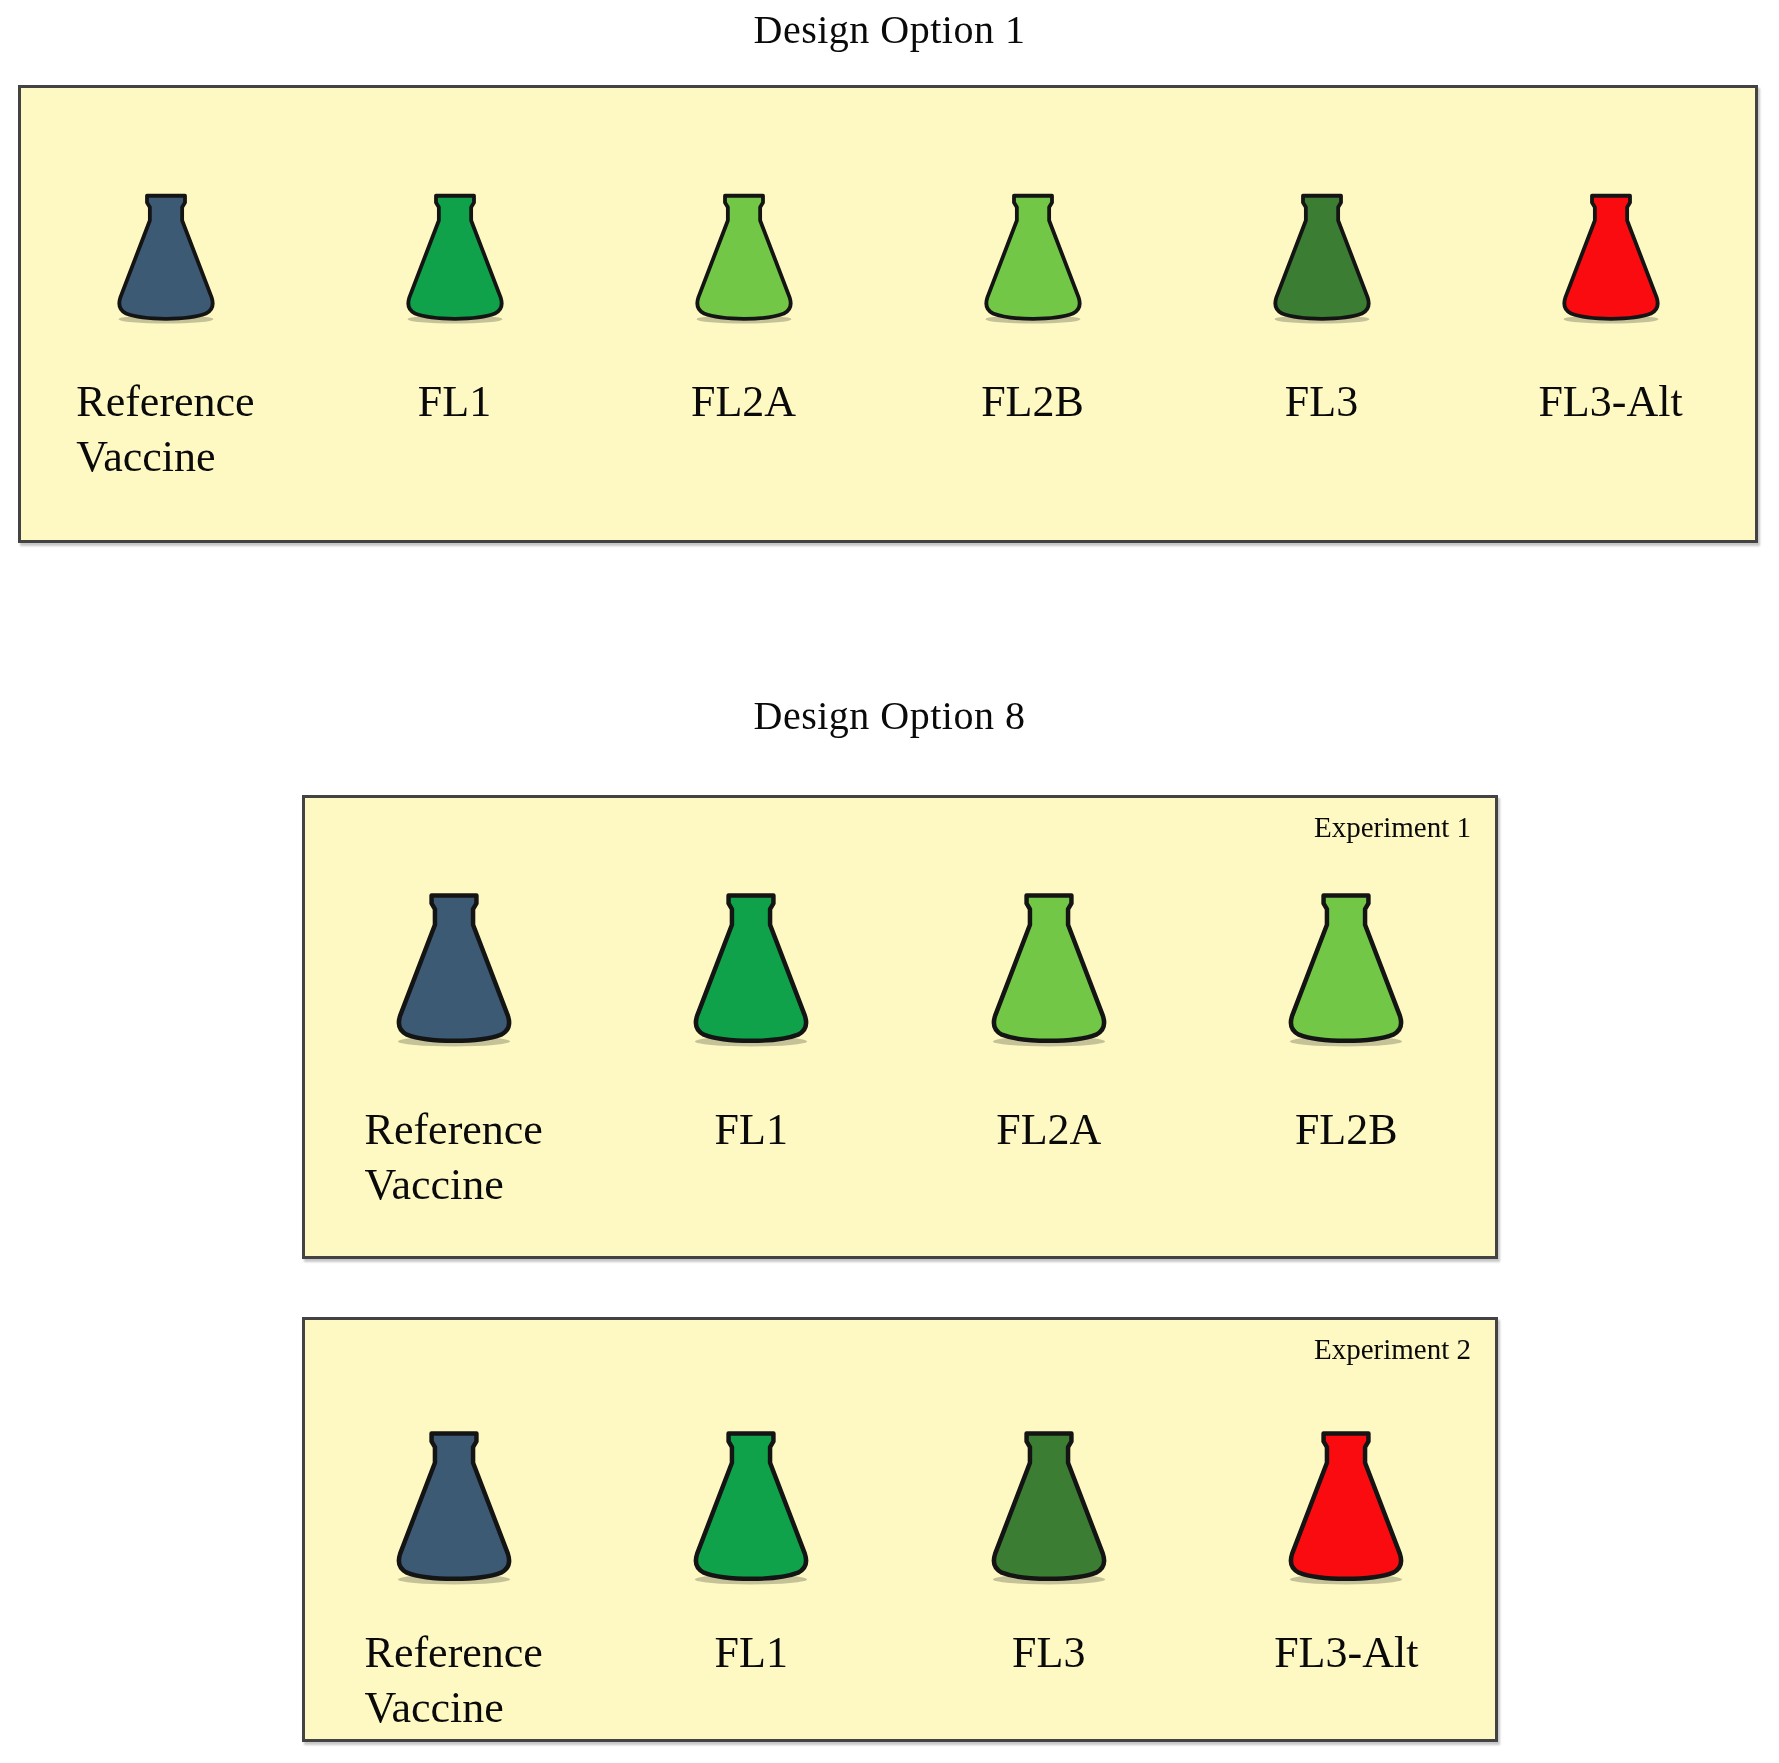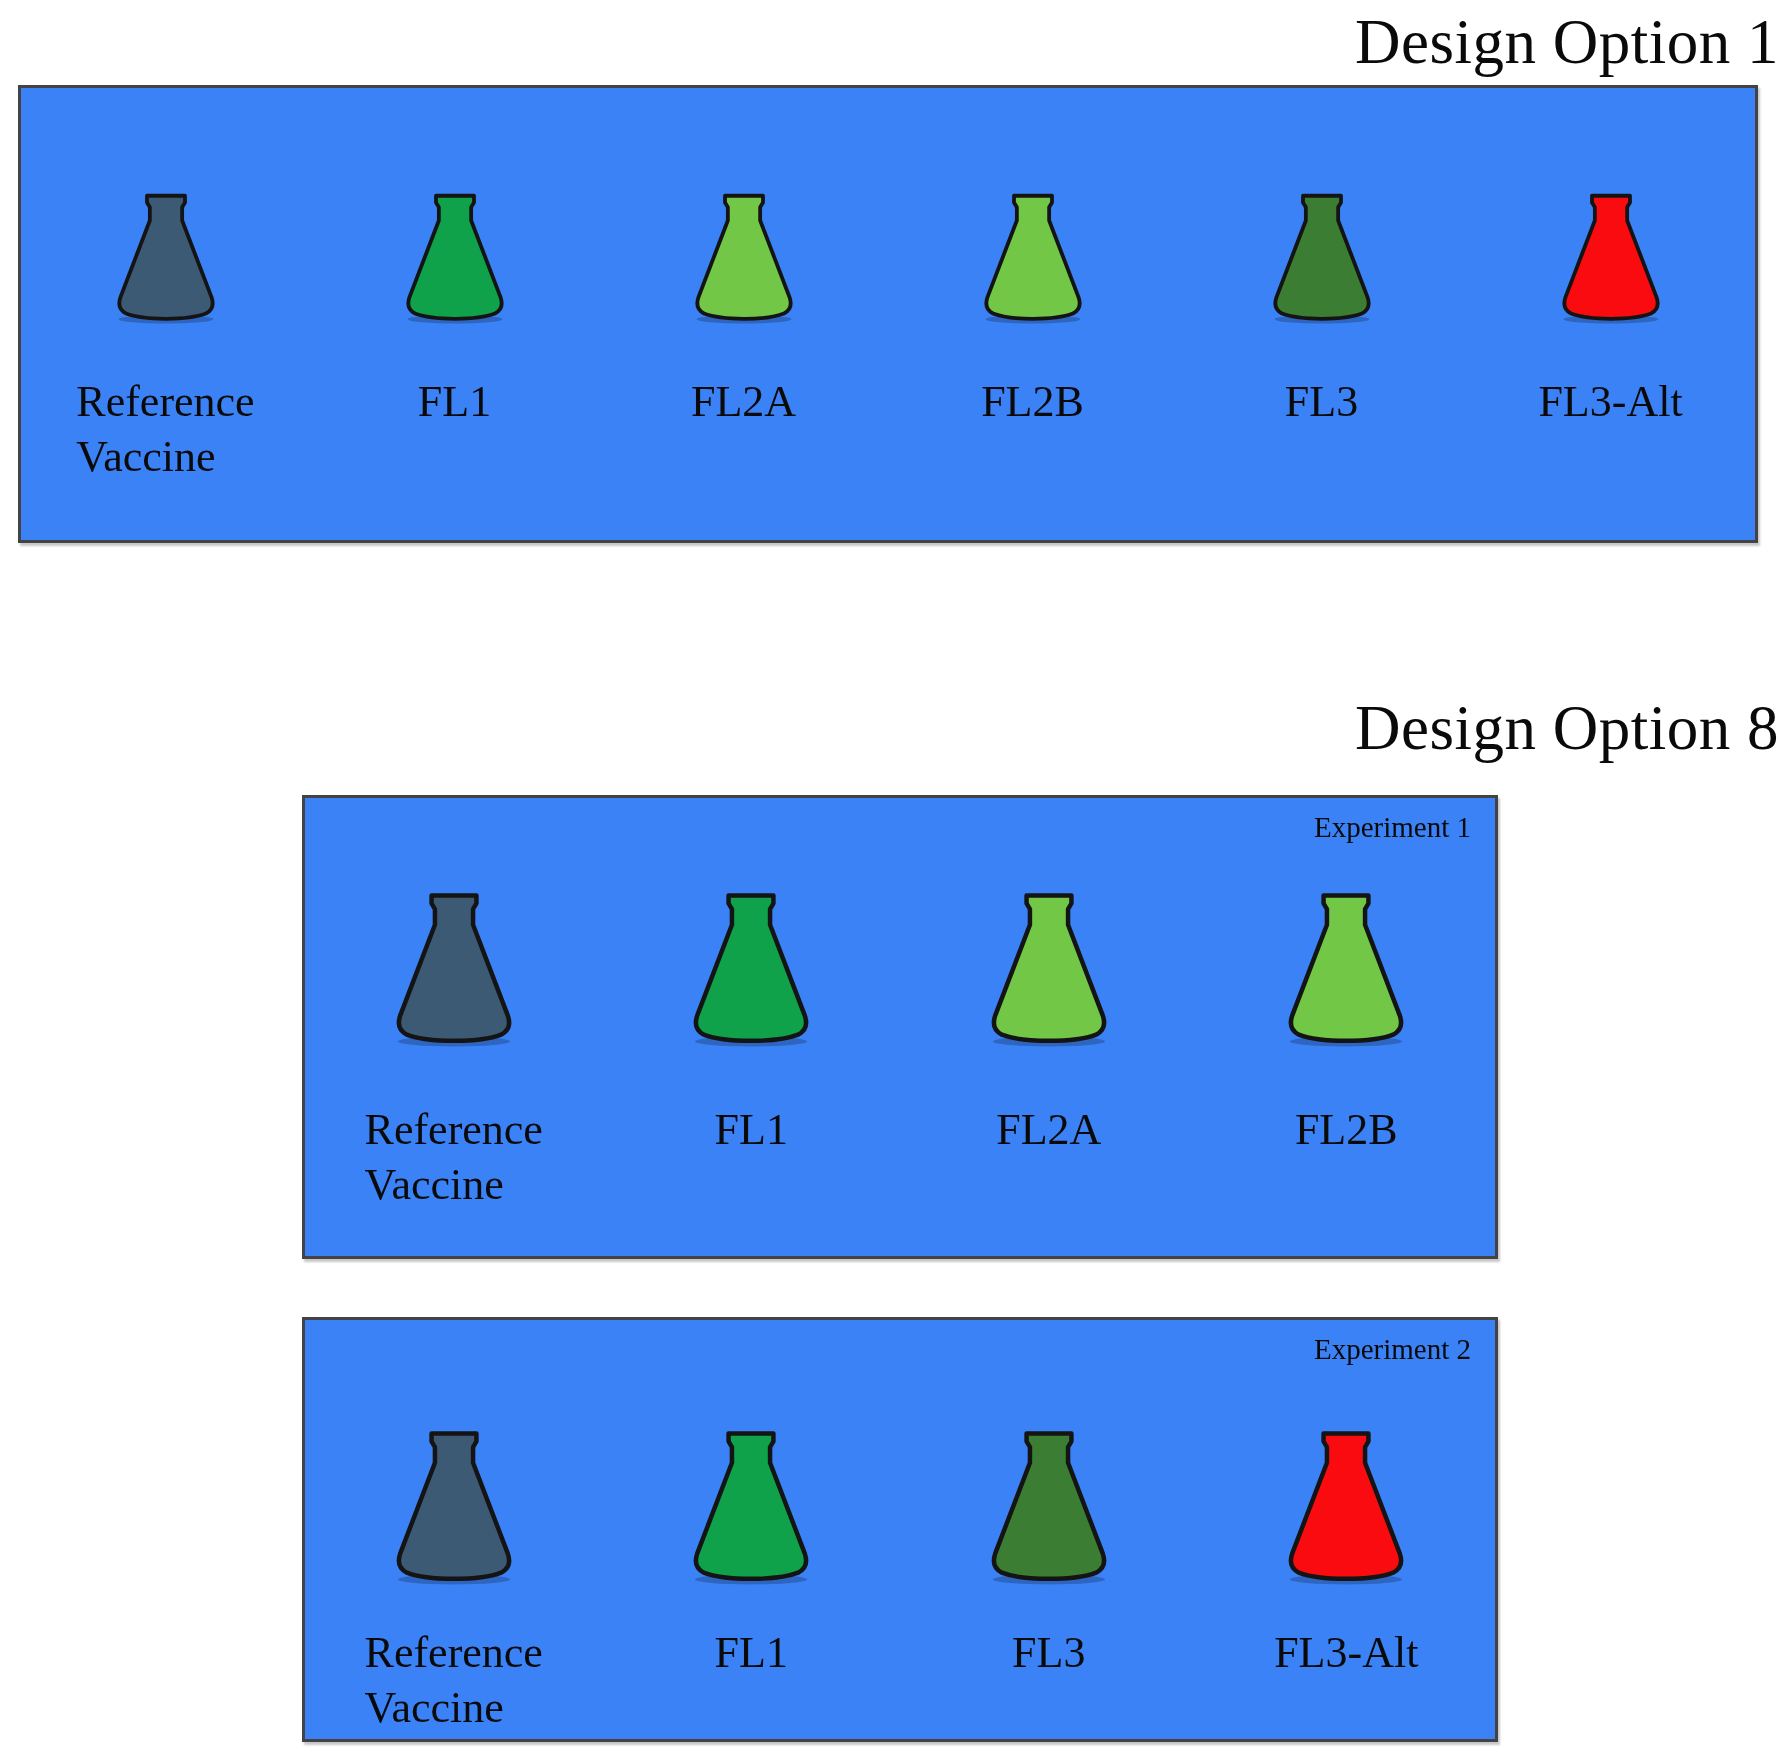--- a/index.html
+++ b/index.html
@@ -6,31 +6,31 @@
   body {
     width: 1779px; height: 1763px;
     background: #ffffff;
     font-family: "Liberation Serif", serif;
     color: #000;
     position: relative;
     overflow: hidden;
   }
   .fig-title {
     position: absolute; left: 0; width: 100%;
-    text-align: right;
-    font-size: 63px; line-height: 1.1;
+    text-align: center;
+    font-size: 40px; line-height: 1.1;
     color: #0a0a0a;
     letter-spacing: 0.5px;
   }
   #title-option1 { top: 8px; }
   #title-option2 { top: 694px; }
 
   .box {
     position: absolute;
-    background: #3b82f6;
+    background: #fef9c3;
     border: 3px solid #434343;
     box-shadow: 2px 3px 2px rgba(0,0,0,0.22);
     box-sizing: border-box;
   }
   #box-option1 { left: 18px;  top: 85px;   width: 1740px; height: 458px; }
   #box-exp1    { left: 302px; top: 795px;  width: 1196px; height: 464px; }
   #box-exp2    { left: 302px; top: 1317px; width: 1196px; height: 425px; }
 
   .exp-label {
     position: absolute;

